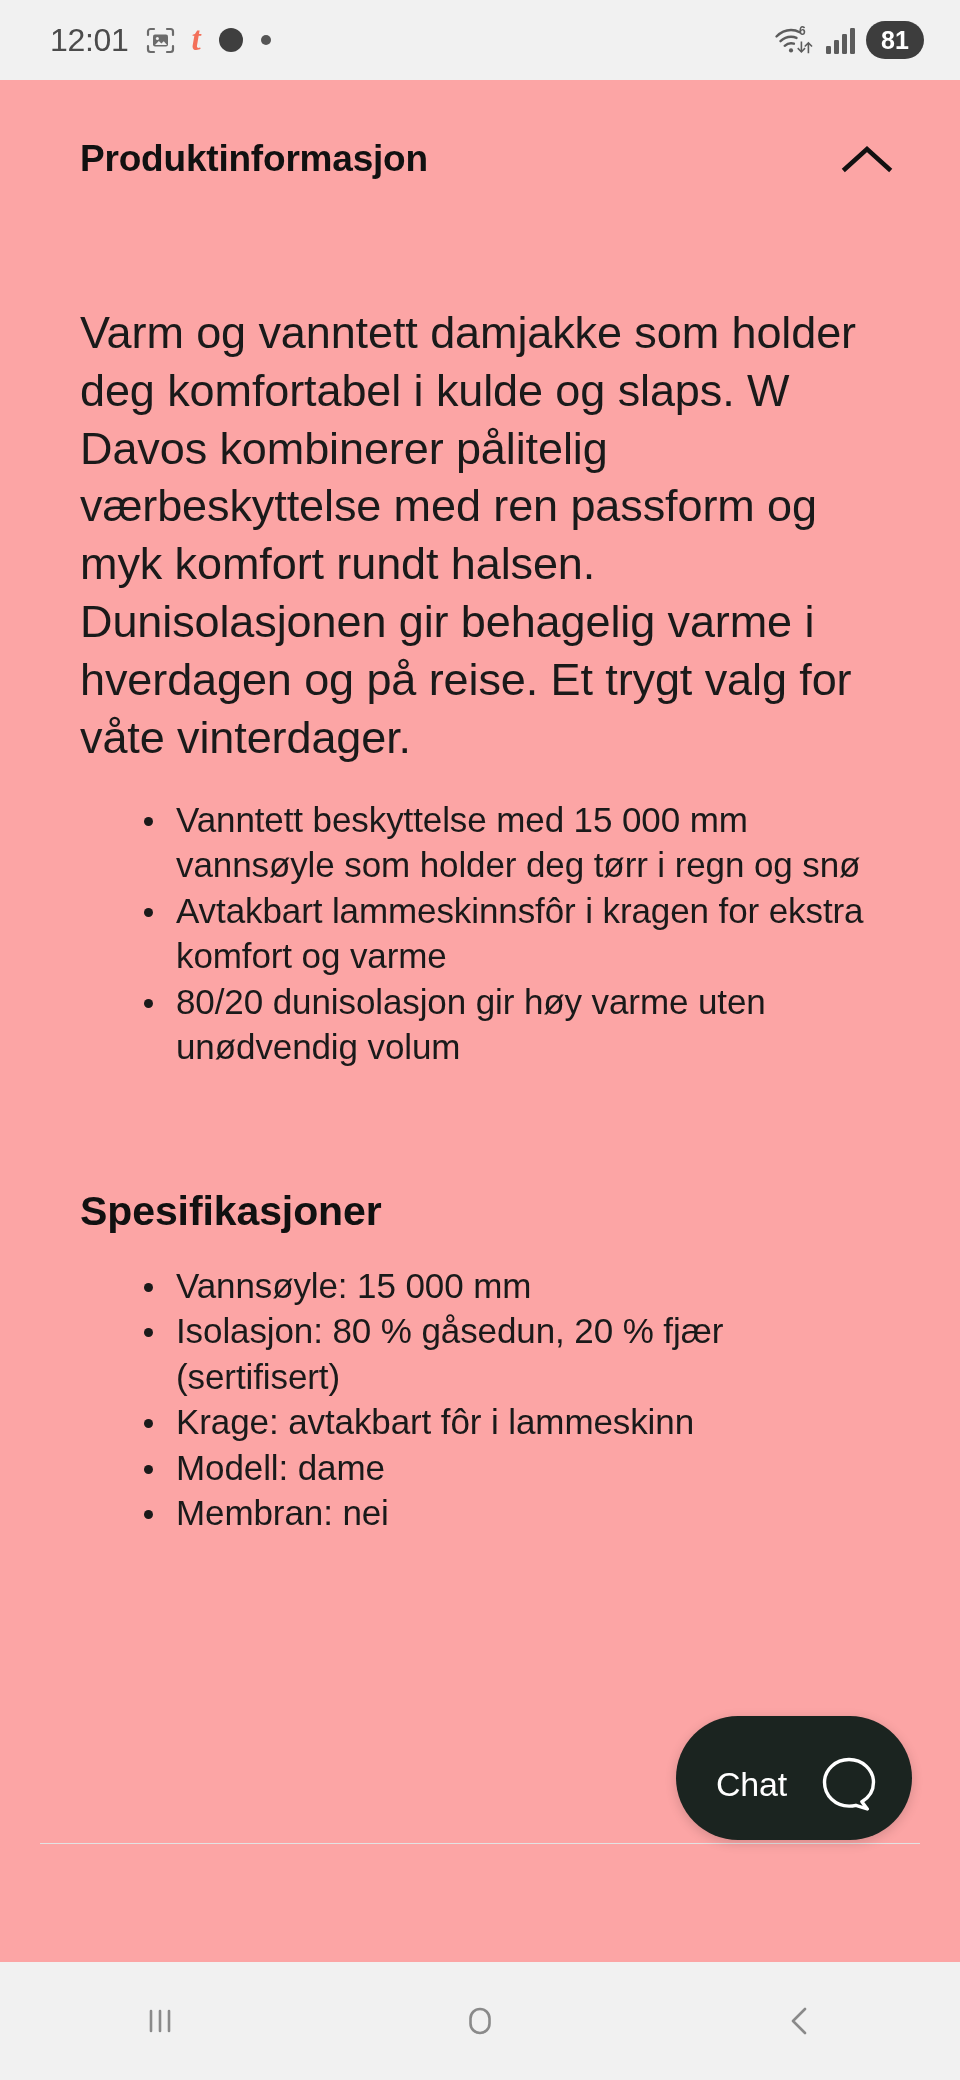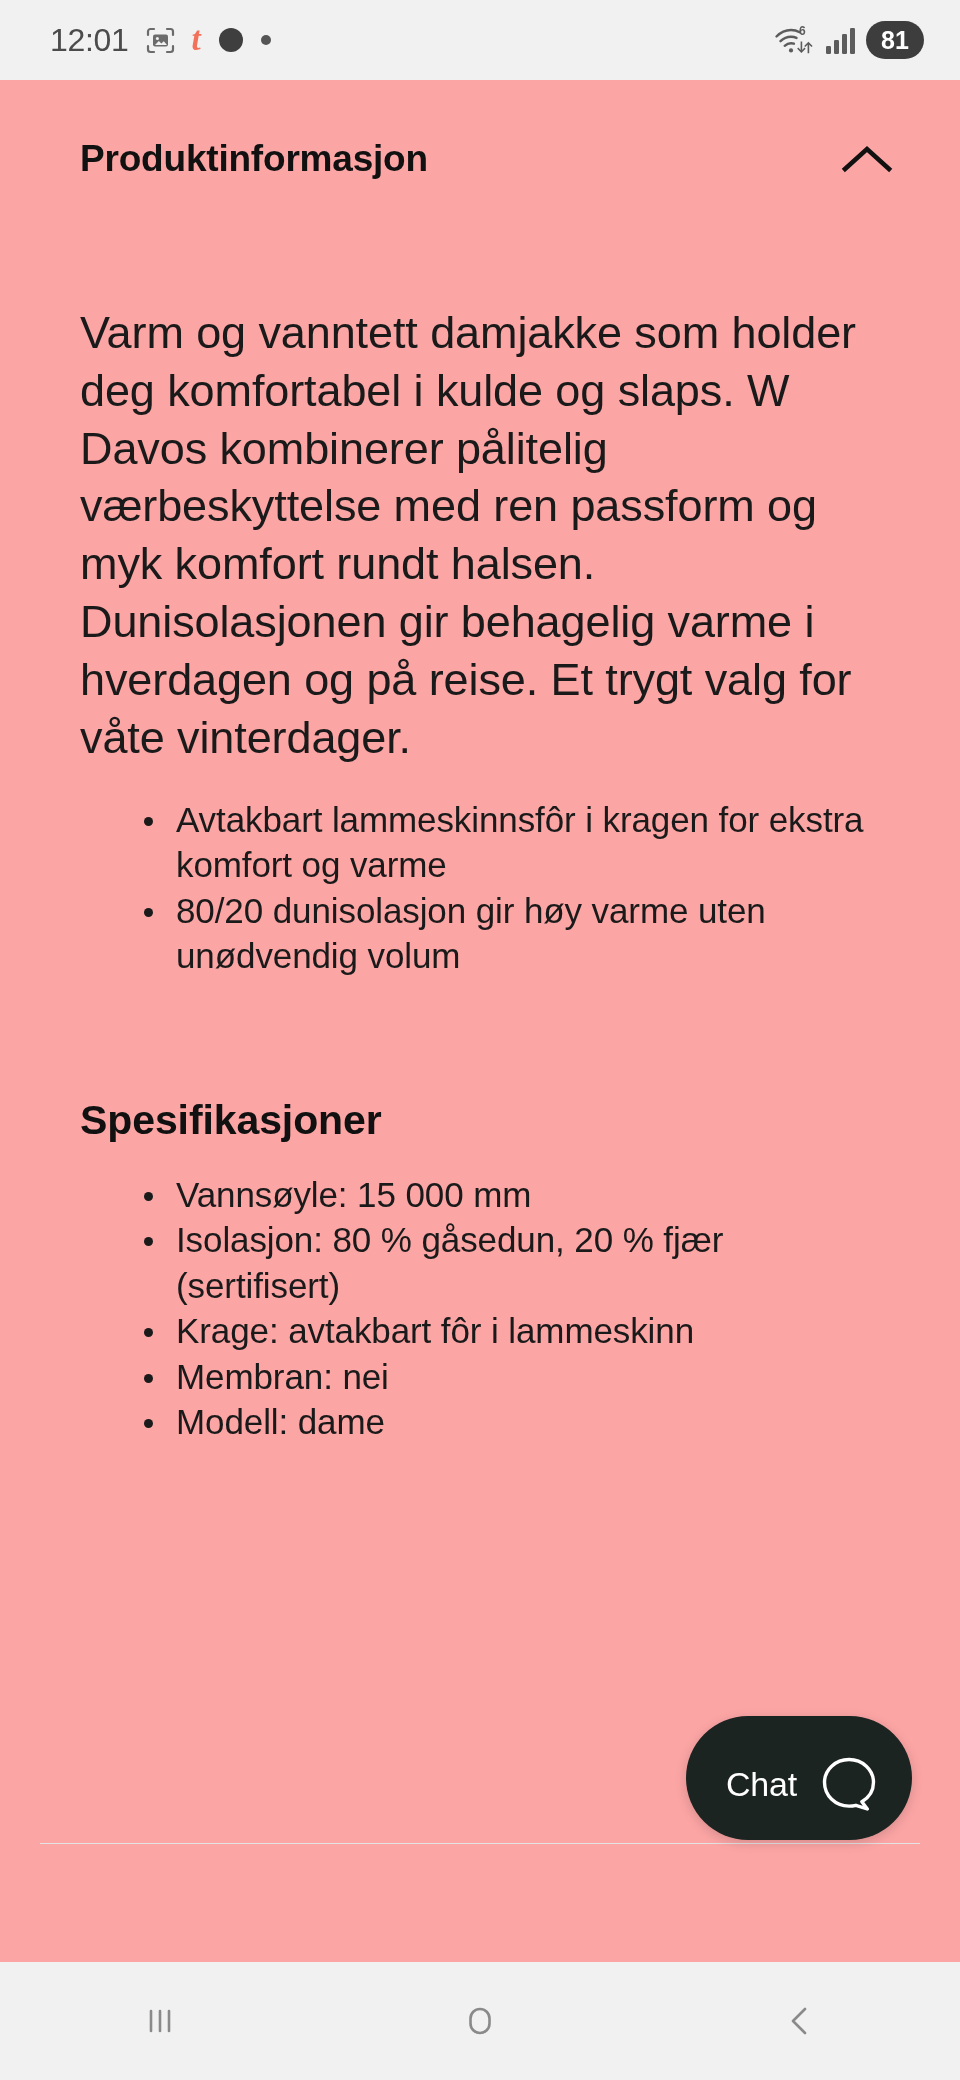--- a/index.html
+++ b/index.html
@@ -184,21 +184,21 @@
     position: absolute;
     right: 48px;
     bottom: 122px;
     height: 124px;
     min-width: 203px;
     background: #1b2420;
     border: none;
     border-radius: 62px;
     display: flex;
     align-items: center;
-    gap: 22px;
+    gap: 32px;
     padding: 12px 33px 0 40px;
     cursor: pointer;
     box-shadow: 0 3px 12px rgba(0,0,0,0.16);
   }
   .chat-fab-label {
     color: #ffffff;
     font-size: 34px;
     letter-spacing: -0.2px;
     line-height: 1;
   }
@@ -301,32 +301,33 @@
           <path d="M4 26 L26 6 L48 26" fill="none" stroke="#111111" stroke-width="4.6" stroke-linecap="square" stroke-linejoin="miter"></path>
         </svg>
       </button>
     </div>
 
     <div class="body-wrap">
 
       <p class="intro-paragraph">Varm og vanntett damjakke som holder deg komfortabel i kulde og slaps. W Davos kombinerer pålitelig værbeskyttelse med ren passform og myk komfort rundt halsen. Dunisolasjonen gir behagelig varme i hverdagen og på reise. Et trygt valg for våte vinterdager.</p>
 
       <ul class="feature-list">
+        <li>Vanntett beskyttelse med 15 000 mm vannsøyle som holder deg tørr i regn og snø</li>
         <li>Avtakbart lammeskinnsfôr i kragen for ekstra komfort og varme</li>
         <li>80/20 dunisolasjon gir høy varme uten unødvendig volum</li>
       </ul>
 
       <h2 class="spec-heading">Spesifikasjoner</h2>
 
       <ul class="spec-list">
         <li>Vannsøyle: 15 000 mm</li>
         <li>Isolasjon: 80 % gåsedun, 20 % fjær (sertifisert)</li>
         <li>Krage: avtakbart fôr i lammeskinn</li>
+        <li>Modell: dame</li>
         <li>Membran: nei</li>
-        <li>Modell: dame</li>
       </ul>
     </div>
 
     <div class="bottom-divider"></div>
 
     <button class="chat-fab">
       <span class="chat-fab-label">Chat</span>
       <span>
         <svg class="chat-bubble-icon" viewBox="0 0 60 60">
           <path d="M30 5.5c13.5 0 24.5 10.2 24.5 22.8 0 8.1-4.6 15.3-11.6 19.4l5.4 7.3-11.4-3.7a27.9 27.9 0 0 1-6.9.8C16.5 52.1 5.5 41.9 5.5 28.3 5.5 15.7 16.5 5.5 30 5.5z" fill="none" stroke="#ffffff" stroke-width="3.4" stroke-linejoin="round"></path>

